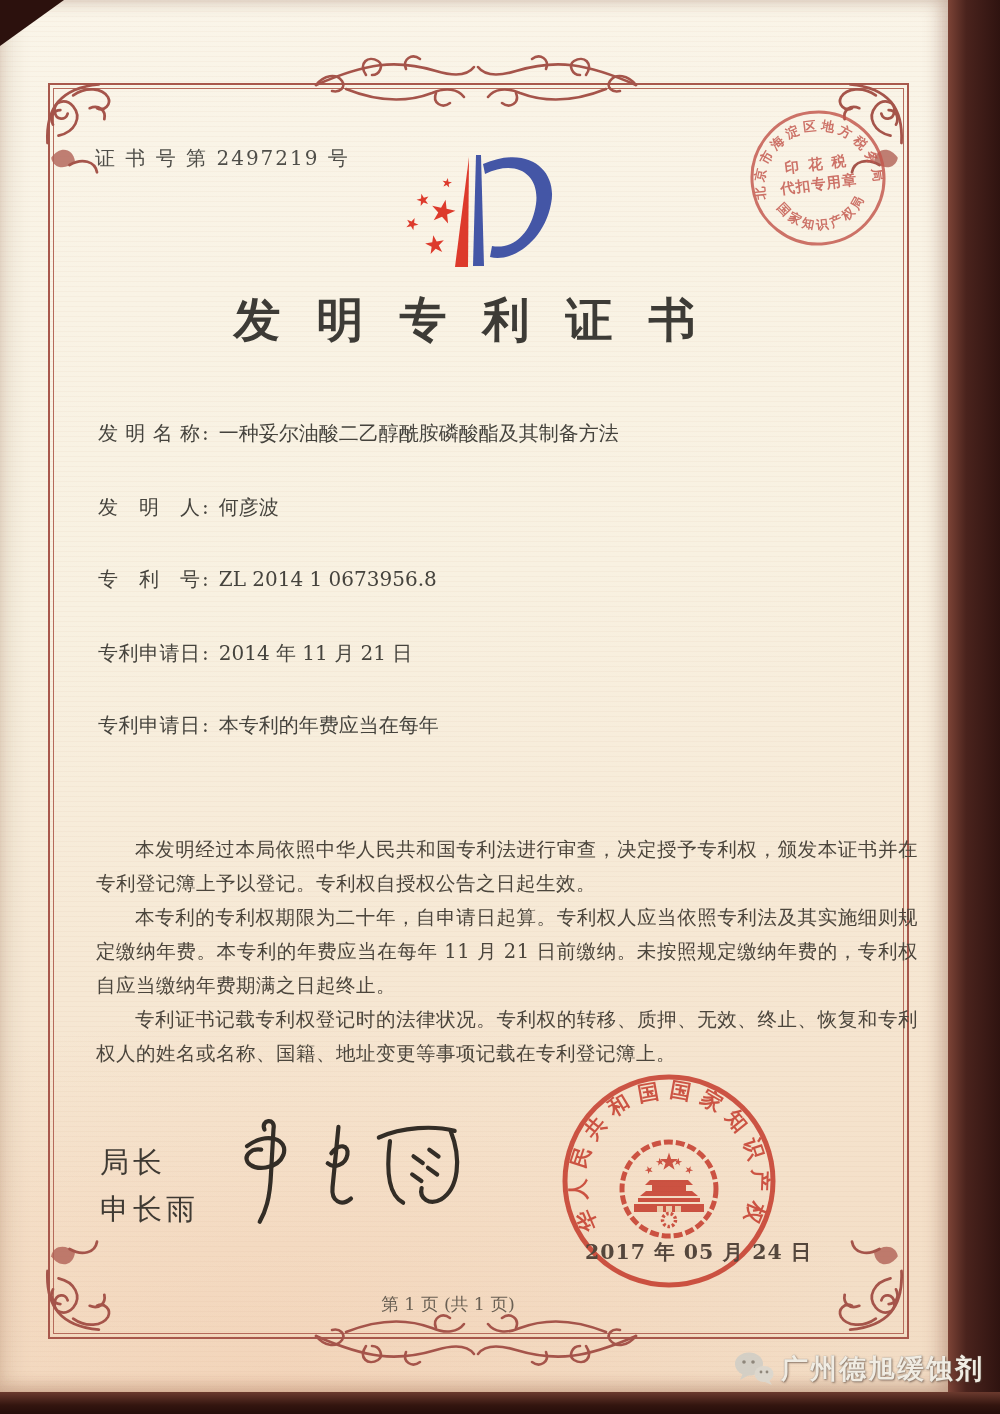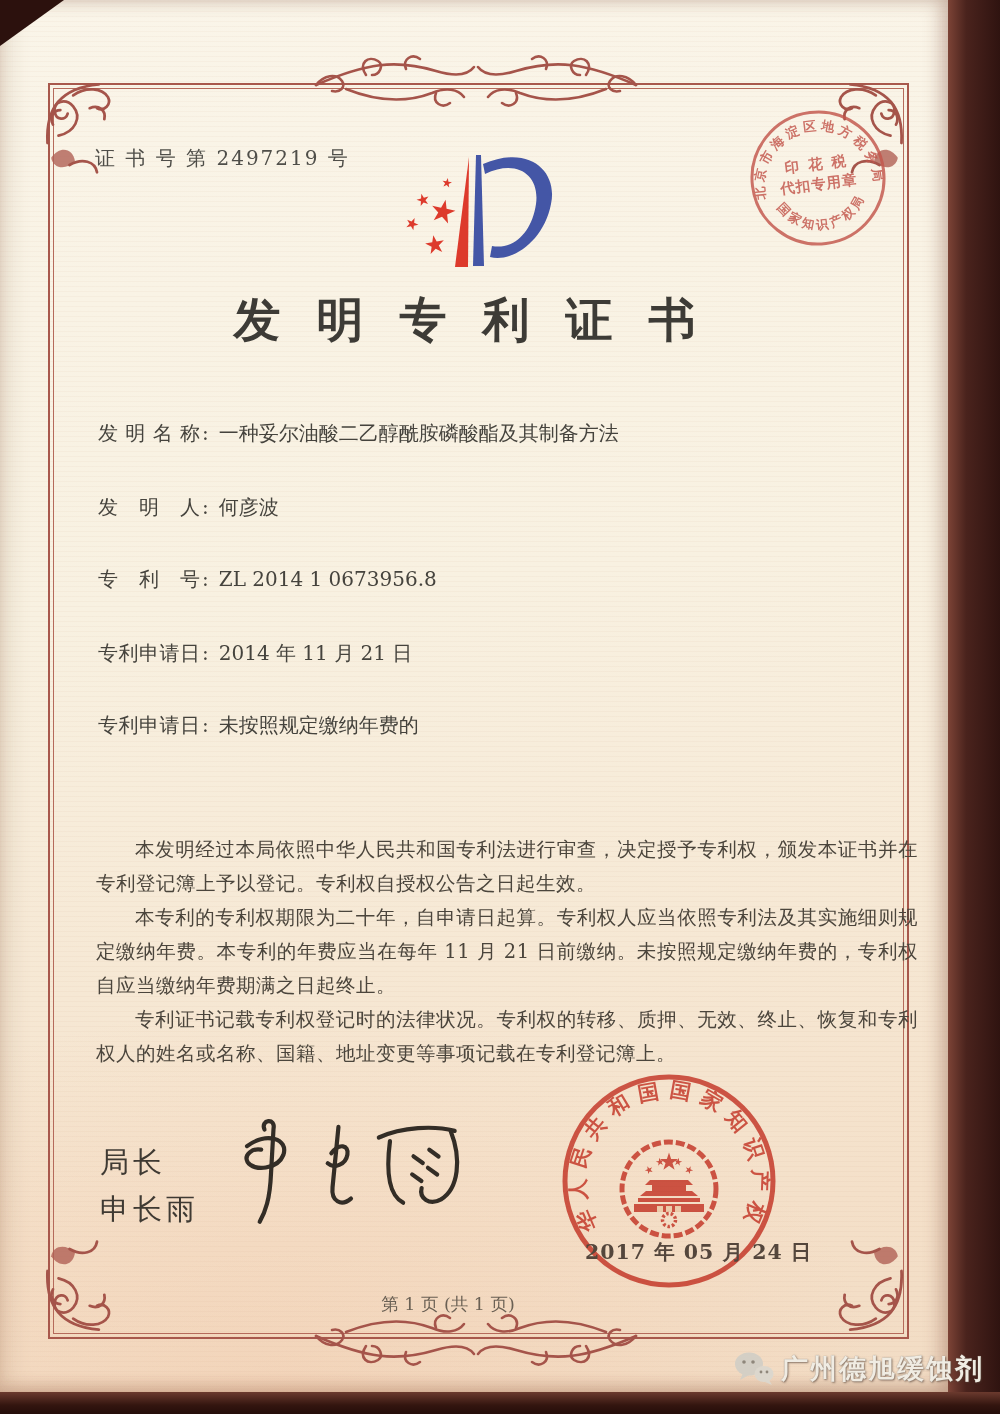--- a/index.html
+++ b/index.html
@@ -156,21 +156,21 @@
   <div class="frow" style="top:494px;">
     <span class="flabel">发明人</span><span class="fcolon">:</span><span>何彦波</span>
   </div>
   <div class="frow" style="top:566px;">
     <span class="flabel">专利号</span><span class="fcolon">:</span><span>ZL 2014 1 0673956.8</span>
   </div>
   <div class="frow" style="top:640px;">
     <span class="flabel">专利申请日</span><span class="fcolon">:</span><span>2014 年 11 月 21 日</span>
   </div>
   <div class="frow" style="top:712px;">
-    <span class="flabel">专利申请日</span><span class="fcolon">:</span><span>未按照规定缴纳年费的</span>
+    <span class="flabel">专利申请日</span><span class="fcolon">:</span><span>本专利的年费应当在每年</span>
   </div>
 
   <div class="paras">
     <p>本发明经过本局依照中华人民共和国专利法进行审查，决定授予专利权，颁发本证书并在专利登记簿上予以登记。专利权自授权公告之日起生效。</p>
     <p>本专利的专利权期限为二十年，自申请日起算。专利权人应当依照专利法及其实施细则规定缴纳年费。本专利的年费应当在每年 11 月 21 日前缴纳。未按照规定缴纳年费的，专利权自应当缴纳年费期满之日起终止。</p>
     <p>专利证书记载专利权登记时的法律状况。专利权的转移、质押、无效、终止、恢复和专利权人的姓名或名称、国籍、地址变更等事项记载在专利登记簿上。</p>
   </div>
 
   <div class="sig-label" style="left:100px;top:1143px;">局长</div>
   <div class="sig-label" style="left:100px;top:1190px;">申长雨</div>

